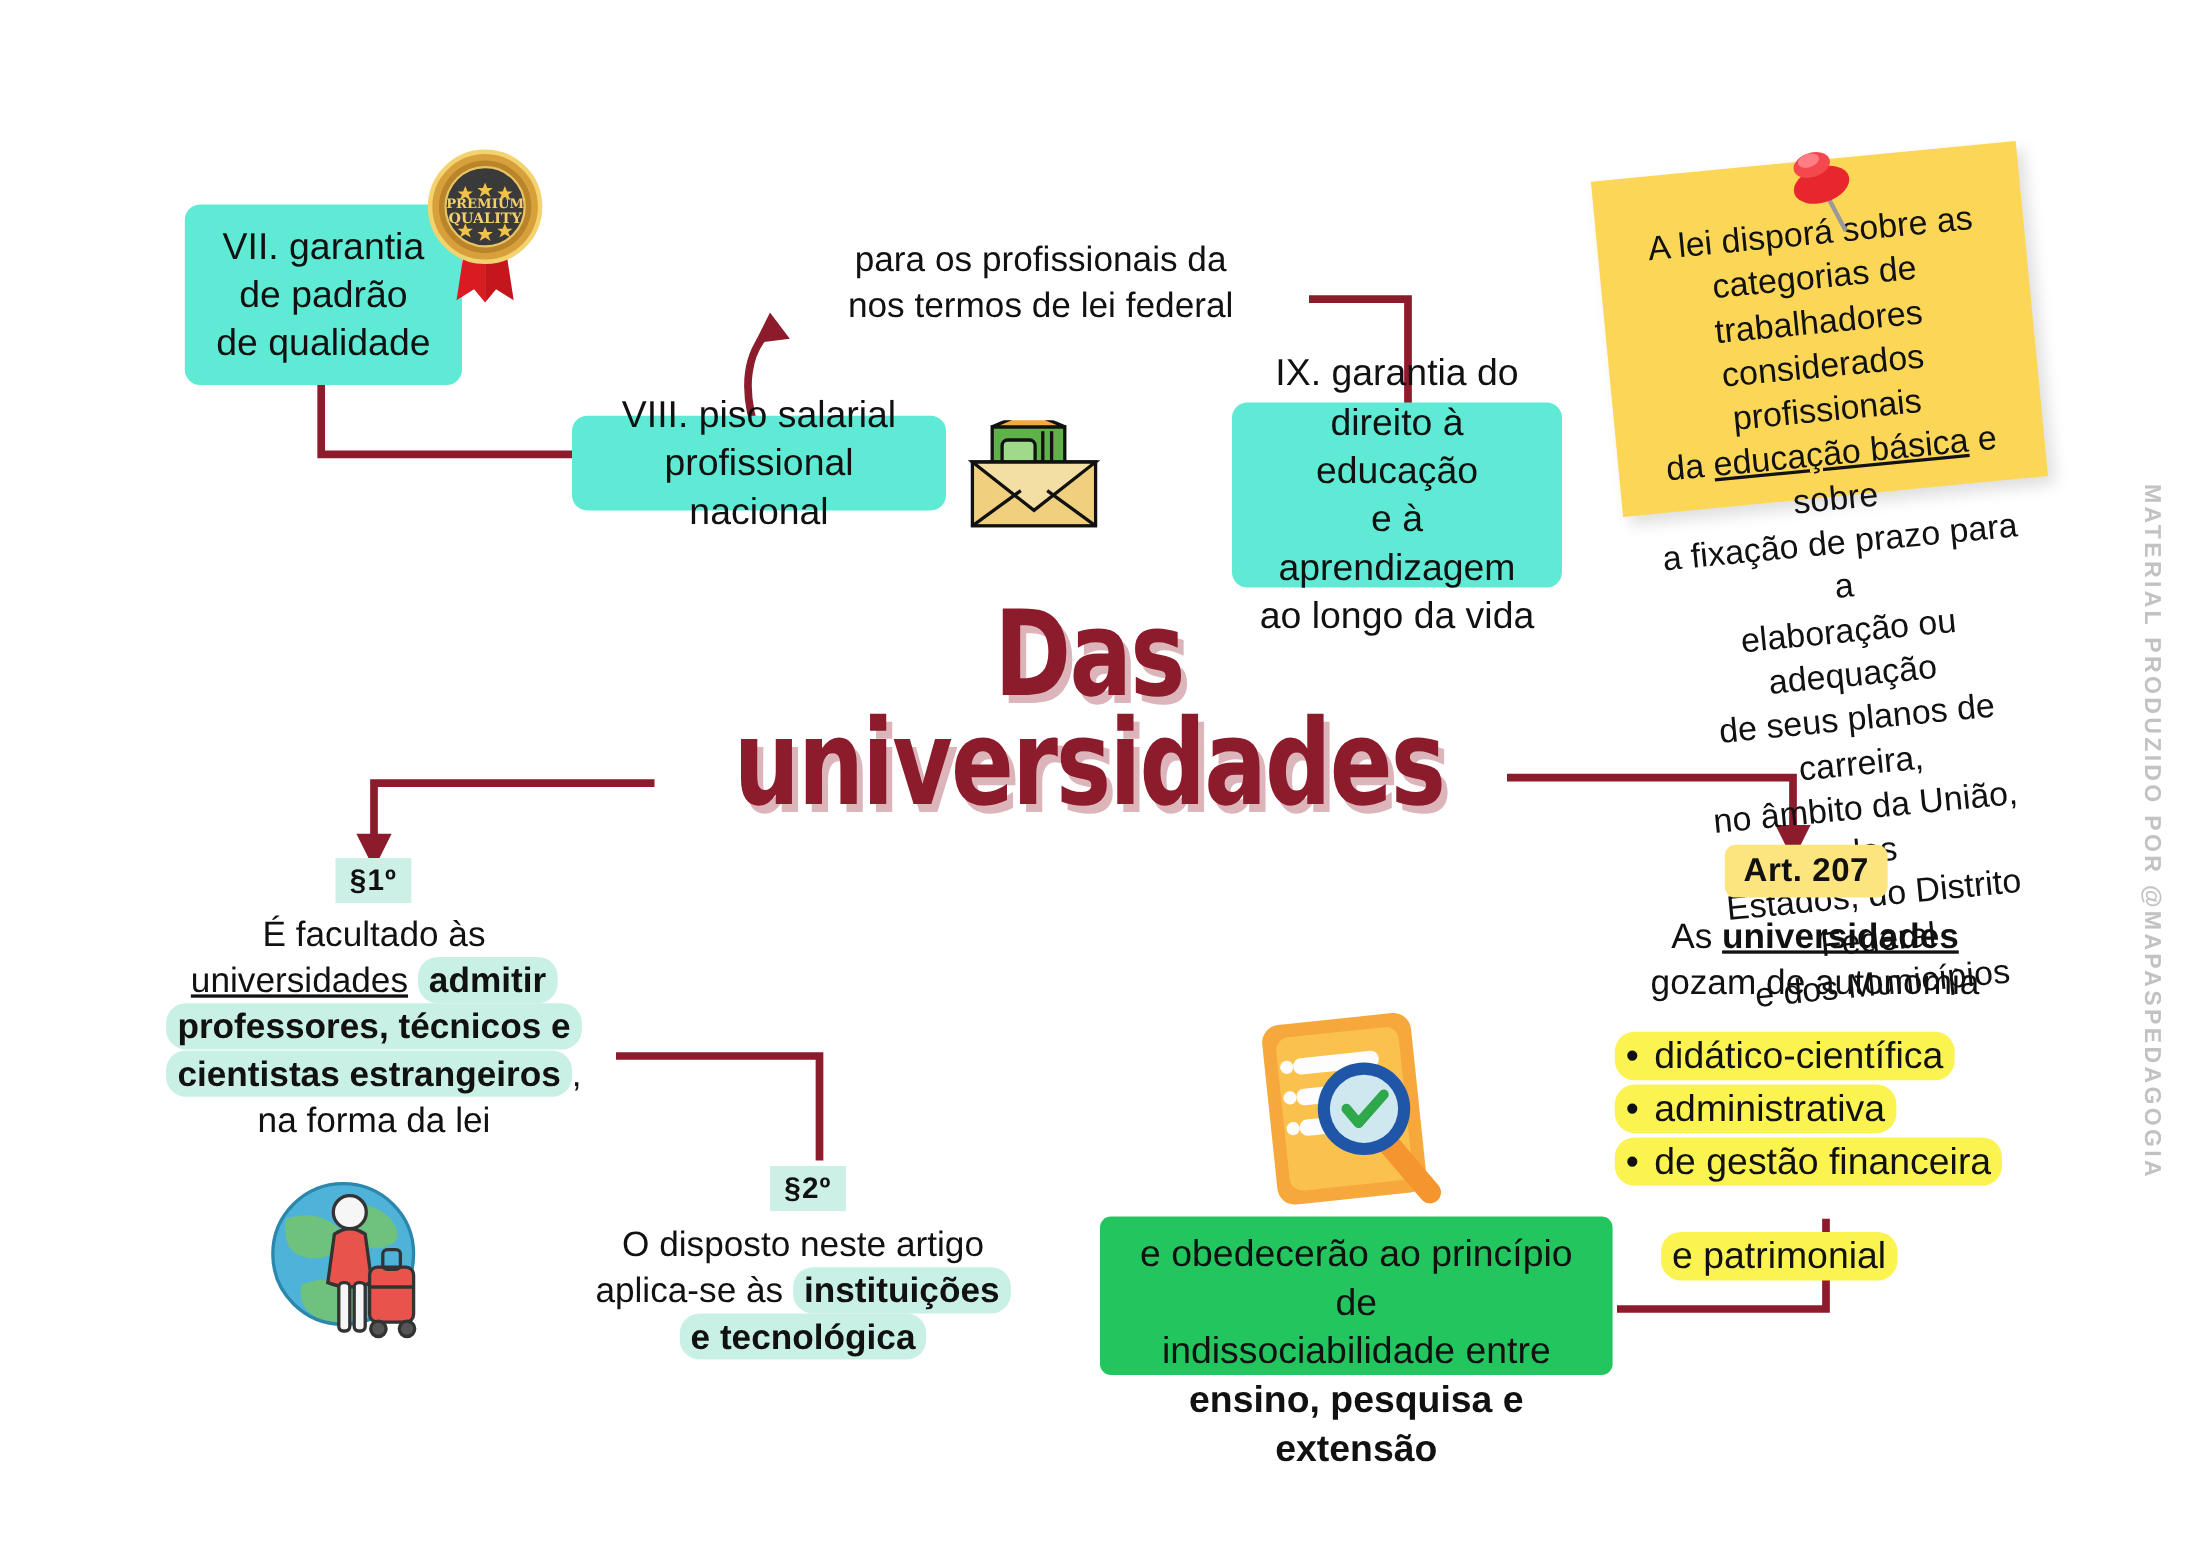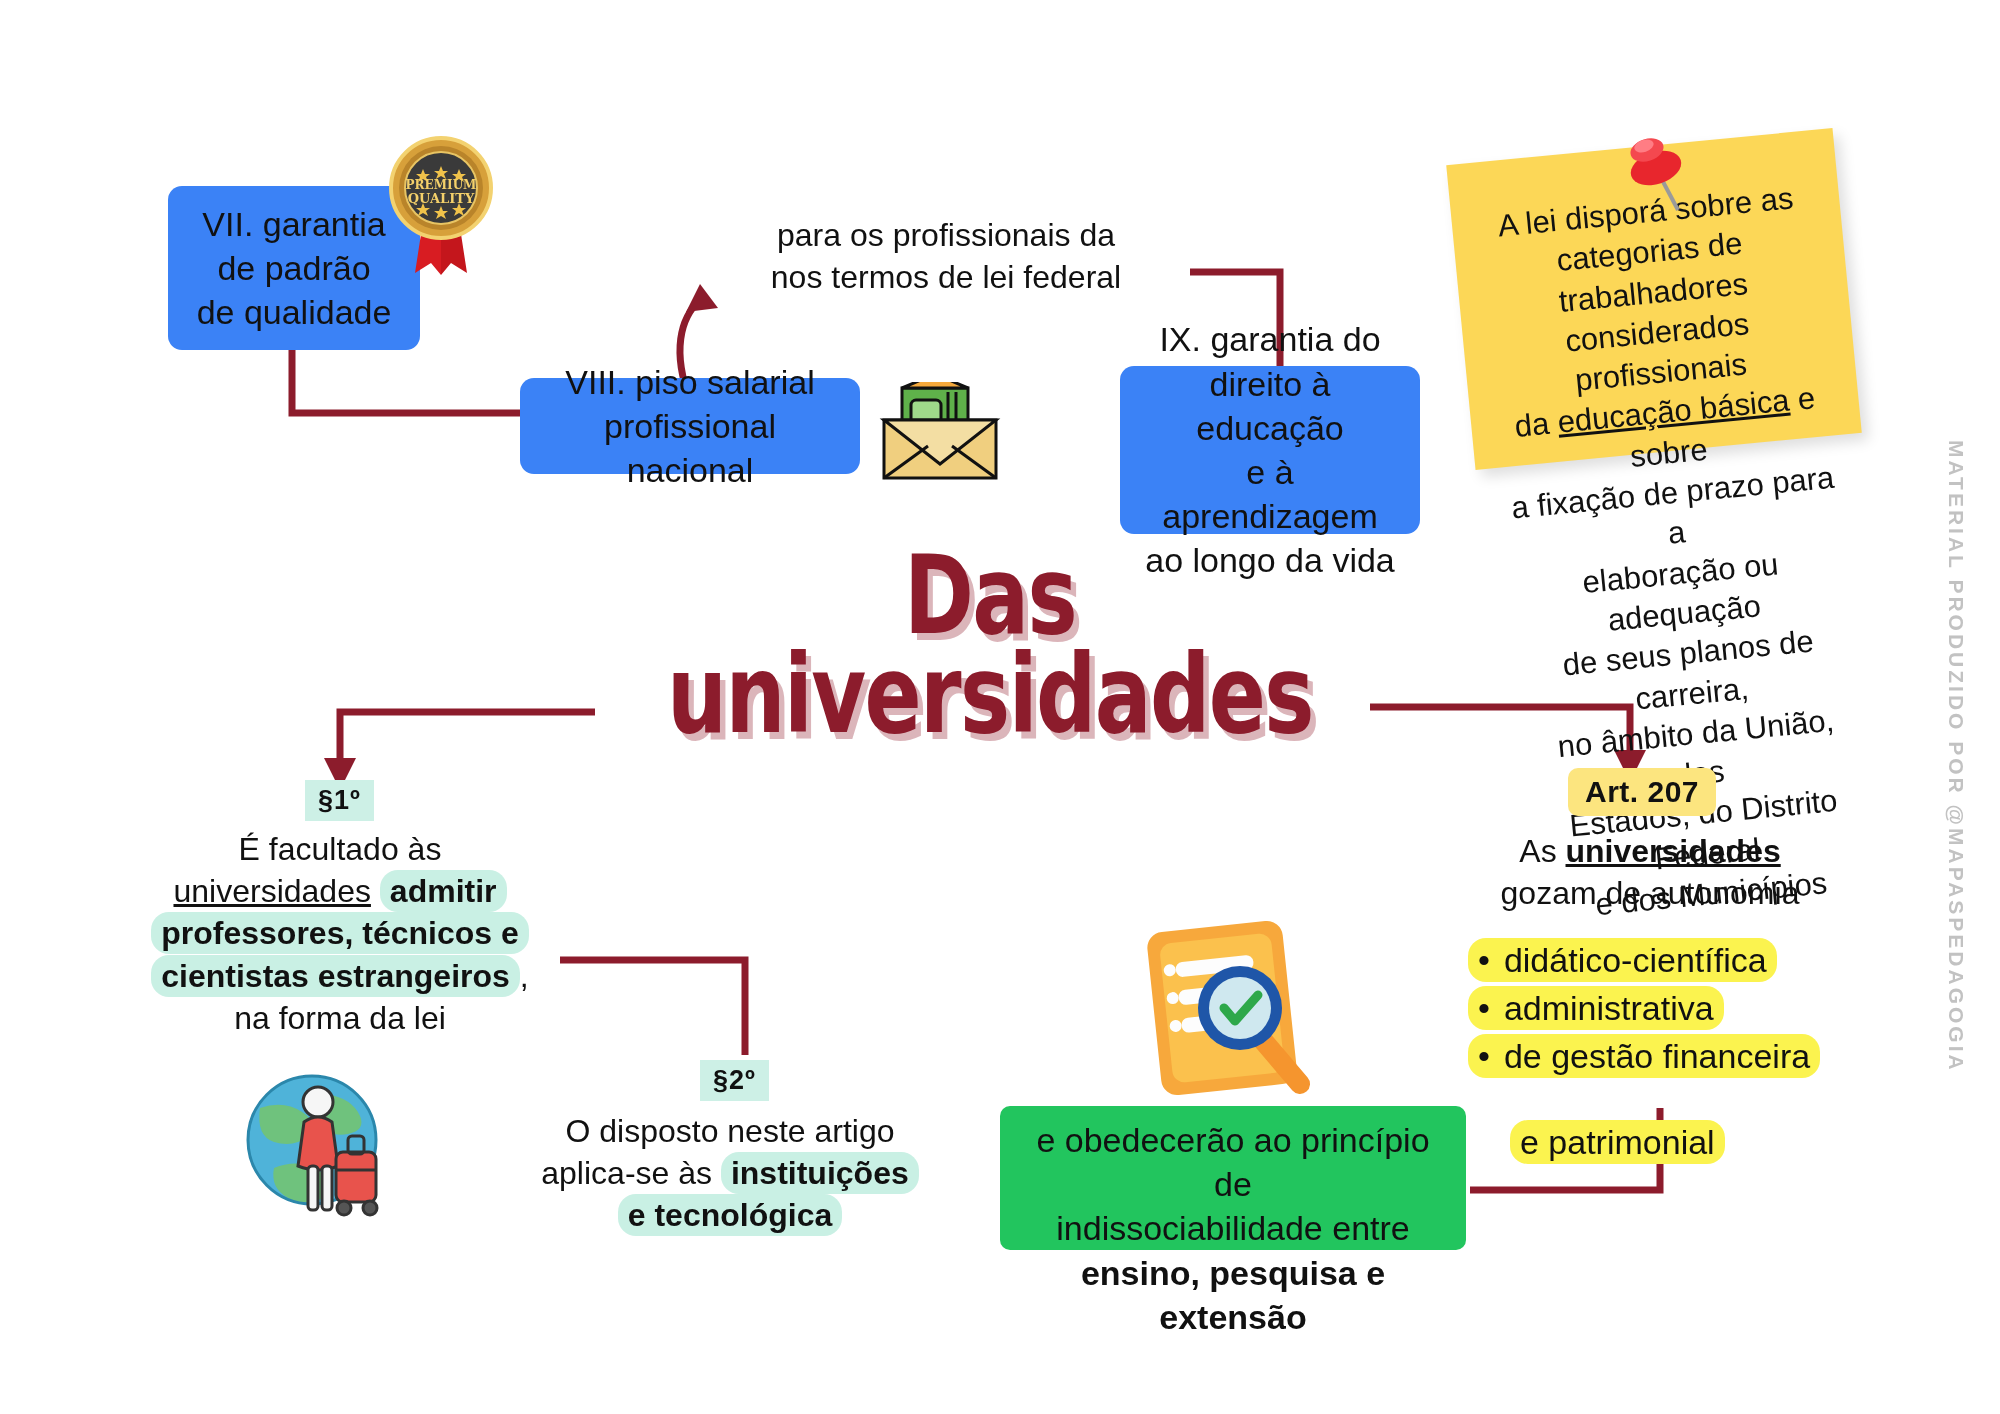--- a/index.html
+++ b/index.html
@@ -14,21 +14,21 @@
     position: relative;
     width: 2000px;
     height: 1414px;
     background: #ffffff;
     overflow: hidden;
   }
   .abs { position: absolute; }
 
   
   .green-box {
-    background: #3b82f6;
+    background: #5eead4;
     border-radius: 14px;
     color: #111111;
     font-size: 34px;
     line-height: 1.30;
     text-align: center;
     padding: 26px 22px;
     box-sizing: border-box;
   }
   .plain-text {
     color: #111111;
@@ -190,21 +190,21 @@
         <polygon points="78,36 80,41 85,41 81,44 83,49 78,46 73,49 75,44 71,41 76,41"></polygon>
         <polygon points="42,70 44,75 49,75 45,78 47,83 42,80 37,83 39,78 35,75 40,75"></polygon>
         <polygon points="60,73 62,78 67,78 63,81 65,86 60,83 55,86 57,81 53,78 58,78"></polygon>
         <polygon points="78,70 80,75 85,75 81,78 83,83 78,80 73,83 75,78 71,75 76,75"></polygon>
       </g>
       <text x="60" y="56" text-anchor="middle" fill="#f4d06a" style="font-family:'DejaVu Serif',serif; font-weight:bold; font-size:12px;">PREMIUM</text>
       <text x="60" y="70" text-anchor="middle" fill="#f4d06a" style="font-family:'DejaVu Serif',serif; font-weight:bold; font-size:13px;">QUALITY</text>
     </svg>
   </div>
 
-  <div class="abs green-box" style="left:520px; top:378px; width:340px; height:96px; display:flex; align-items:center; justify-content:center; white-space:pre-line;">VIII. piso salarial
+  <div class="abs green-box" style="left:520px; top:378px; width:340px; height:86px; display:flex; align-items:center; justify-content:center; white-space:pre-line;">VIII. piso salarial
 profissional nacional</div>
 
   <div class="abs" style="left:878px; top:382px; width:126px; height:100px;">
     <svg viewBox="0 0 126 100" style="width:126px;height:100px;">
       <rect x="24" y="6" width="66" height="56" fill="#5fb14a" stroke="#111" stroke-width="3"></rect>
       <polygon points="24,6 57,-8 90,6" fill="#f5a93c" stroke="#111" stroke-width="3"></polygon>
       <rect x="33" y="18" width="30" height="36" rx="5" fill="#9fd98a" stroke="#111" stroke-width="3"></rect>
       <line x1="70" y1="10" x2="70" y2="60" stroke="#111" stroke-width="3"></line>
       <line x1="78" y1="10" x2="78" y2="60" stroke="#111" stroke-width="3"></line>
       <rect x="6" y="38" width="112" height="58" fill="#f0cf7f" stroke="#111" stroke-width="3"></rect>

